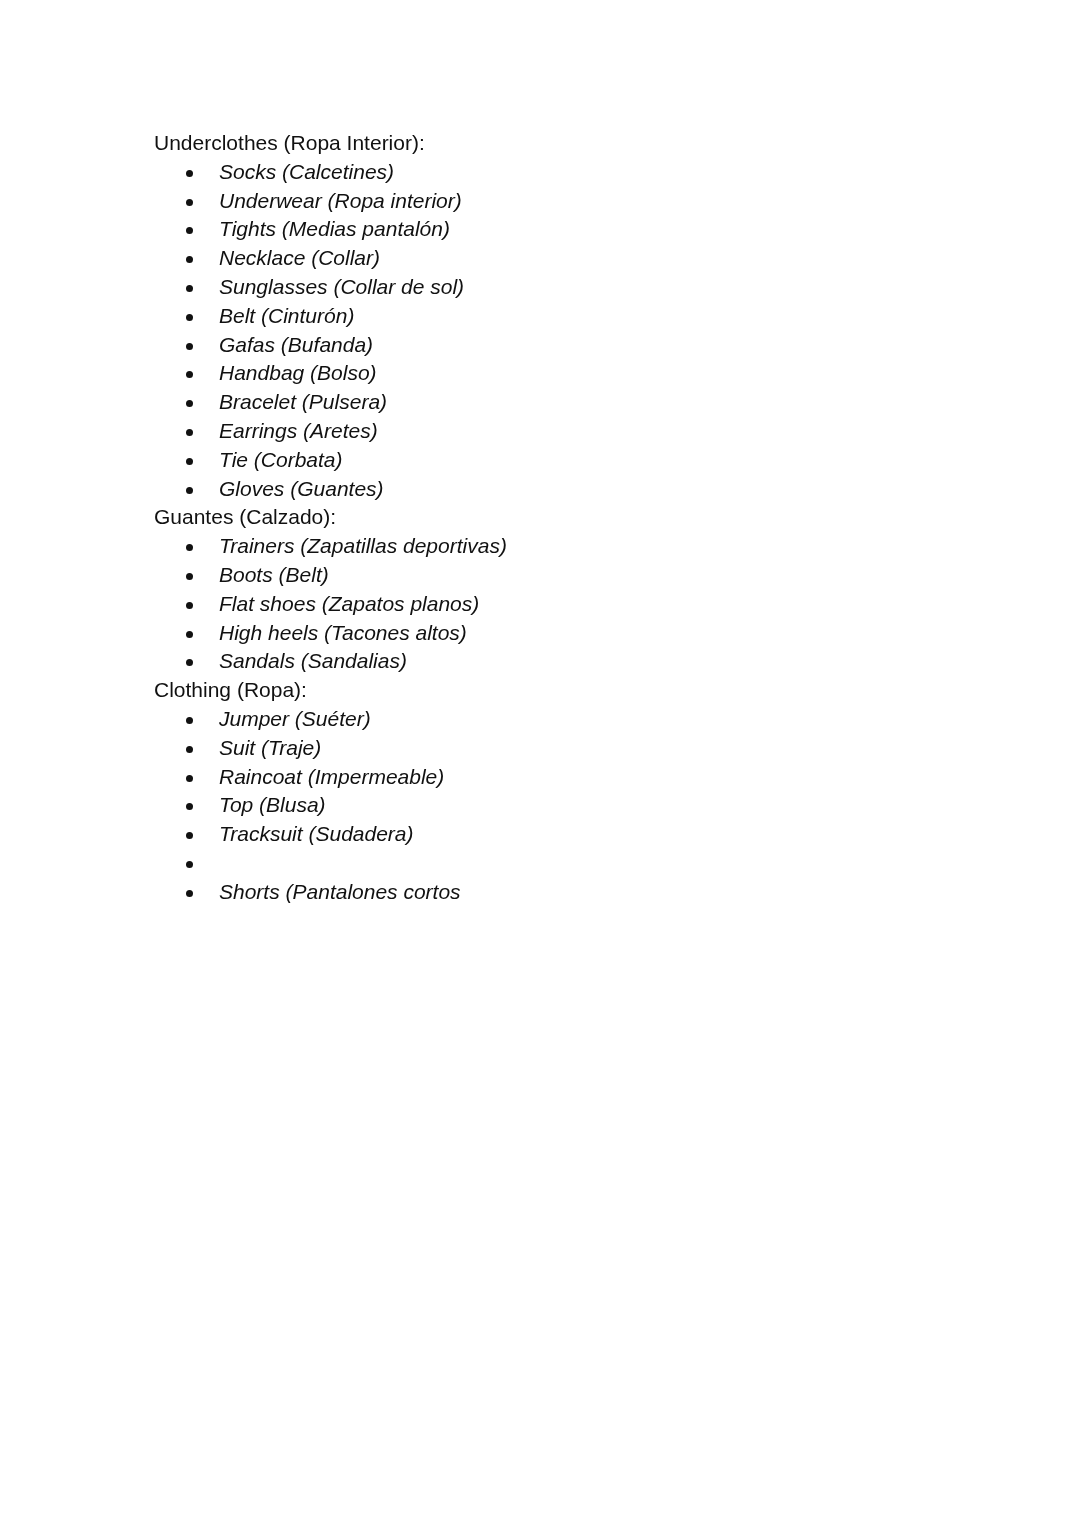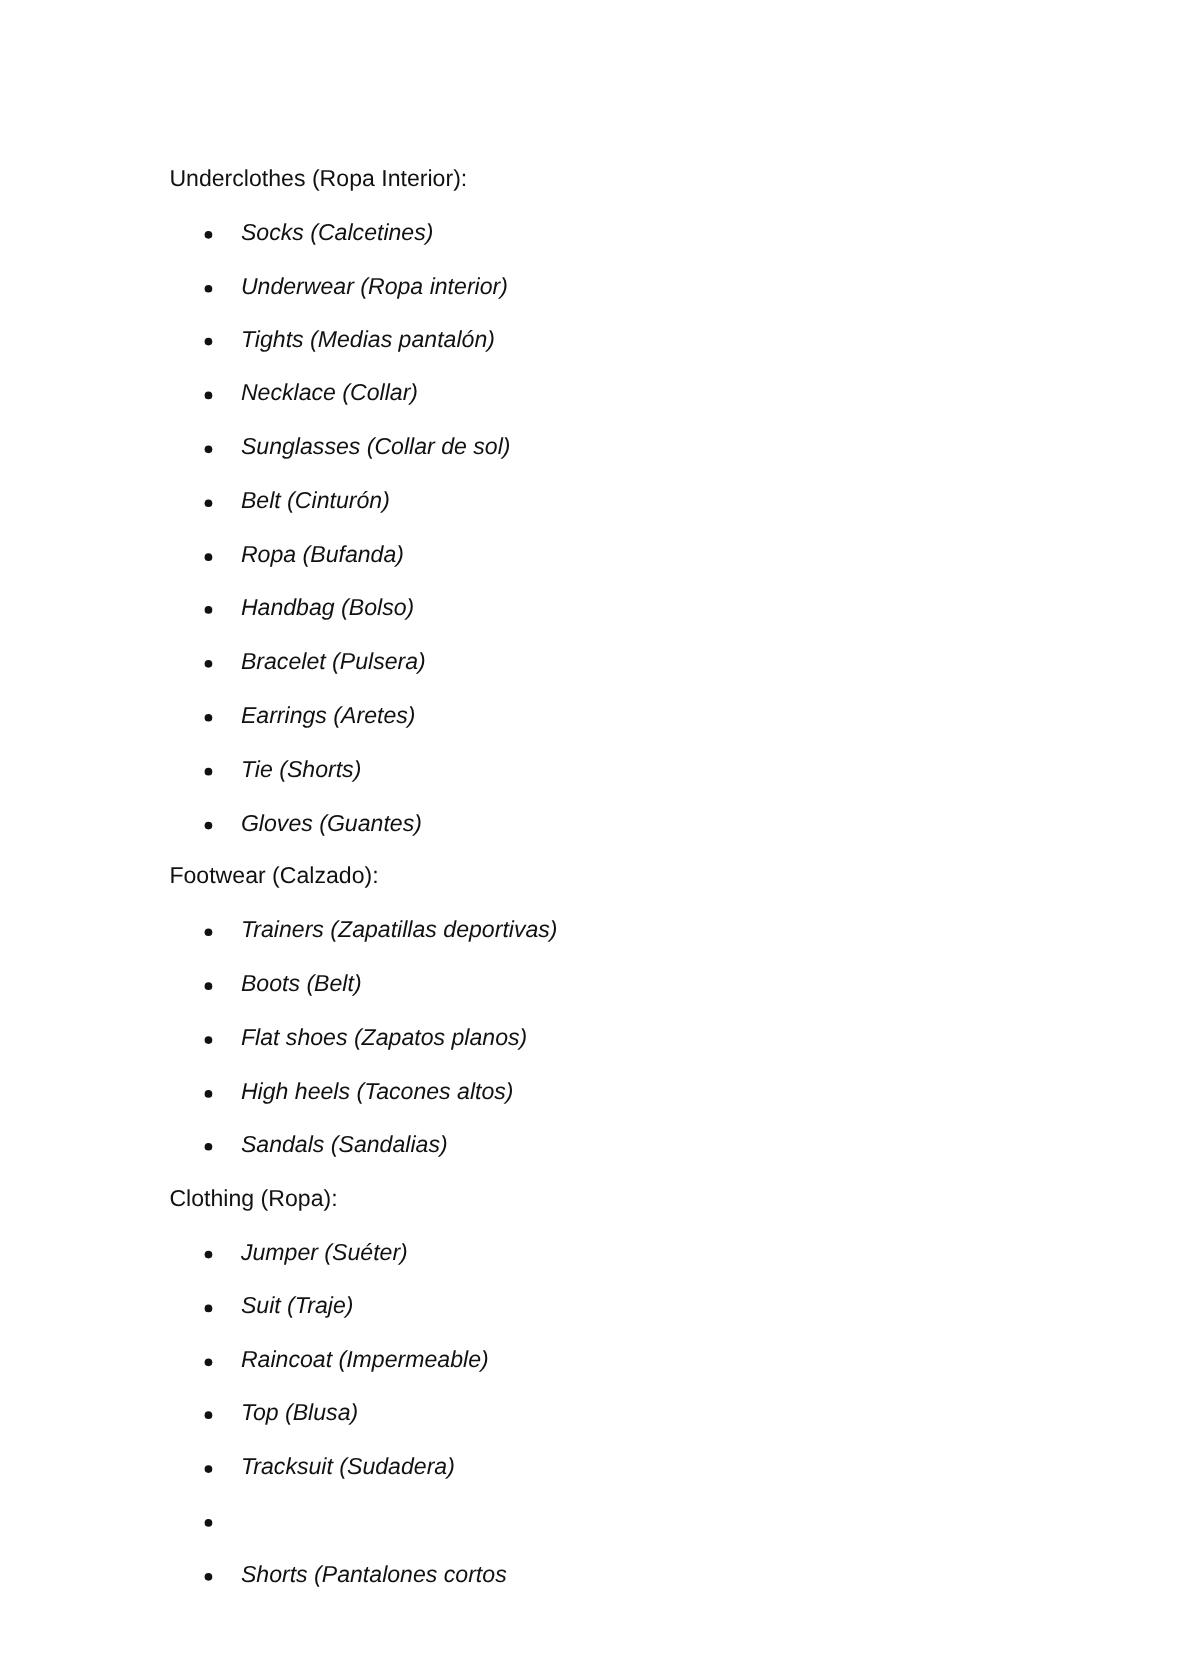--- a/index.html
+++ b/index.html
@@ -19,21 +19,20 @@
       position: absolute;
       left: 154px;
       top: 129px;
       width: 800px;
     }
     .line {
       height: 28.8px;
       line-height: 28.8px;
       font-size: 21px;
       white-space: nowrap;
-      margin-top: 20px;
     }
     .heading {
       padding-left: 0;
     }
     .item {
       position: relative;
       padding-left: 65px;
     }
     .bullet {
       position: absolute;
@@ -63,31 +62,31 @@
       <li class="line item"><span class="bullet"></span><span>Underwear (Ropa interior)</span></li>
       <li class="line item"><span class="bullet"></span><span>Tights (Medias pantalón)</span></li>
     </ul>
   </section>
 
   <section>
     <ul>
       <li class="line item"><span class="bullet"></span><span>Necklace (Collar)</span></li>
       <li class="line item"><span class="bullet"></span><span>Sunglasses (Collar de sol)</span></li>
       <li class="line item"><span class="bullet"></span><span>Belt (Cinturón)</span></li>
-      <li class="line item"><span class="bullet"></span><span>Ropa (Bufanda)</span></li>
+      <li class="line item"><span class="bullet"></span><span>Gafas (Bufanda)</span></li>
       <li class="line item"><span class="bullet"></span><span>Handbag (Bolso)</span></li>
       <li class="line item"><span class="bullet"></span><span>Bracelet (Pulsera)</span></li>
       <li class="line item"><span class="bullet"></span><span>Earrings (Aretes)</span></li>
-      <li class="line item"><span class="bullet"></span><span>Tie (Shorts)</span></li>
+      <li class="line item"><span class="bullet"></span><span>Tie (Corbata)</span></li>
       <li class="line item"><span class="bullet"></span><span>Gloves (Guantes)</span></li>
     </ul>
   </section>
 
   <section>
-    <div class="line heading">Footwear (Calzado):</div>
+    <div class="line heading">Guantes (Calzado):</div>
     <ul>
       <li class="line item"><span class="bullet"></span><span>Trainers (Zapatillas deportivas)</span></li>
       <li class="line item"><span class="bullet"></span><span>Boots (Belt)</span></li>
       <li class="line item"><span class="bullet"></span><span>Flat shoes (Zapatos planos)</span></li>
       <li class="line item"><span class="bullet"></span><span>High heels (Tacones altos)</span></li>
       <li class="line item"><span class="bullet"></span><span>Sandals (Sandalias)</span></li>
     </ul>
   </section>
 
   <section>

